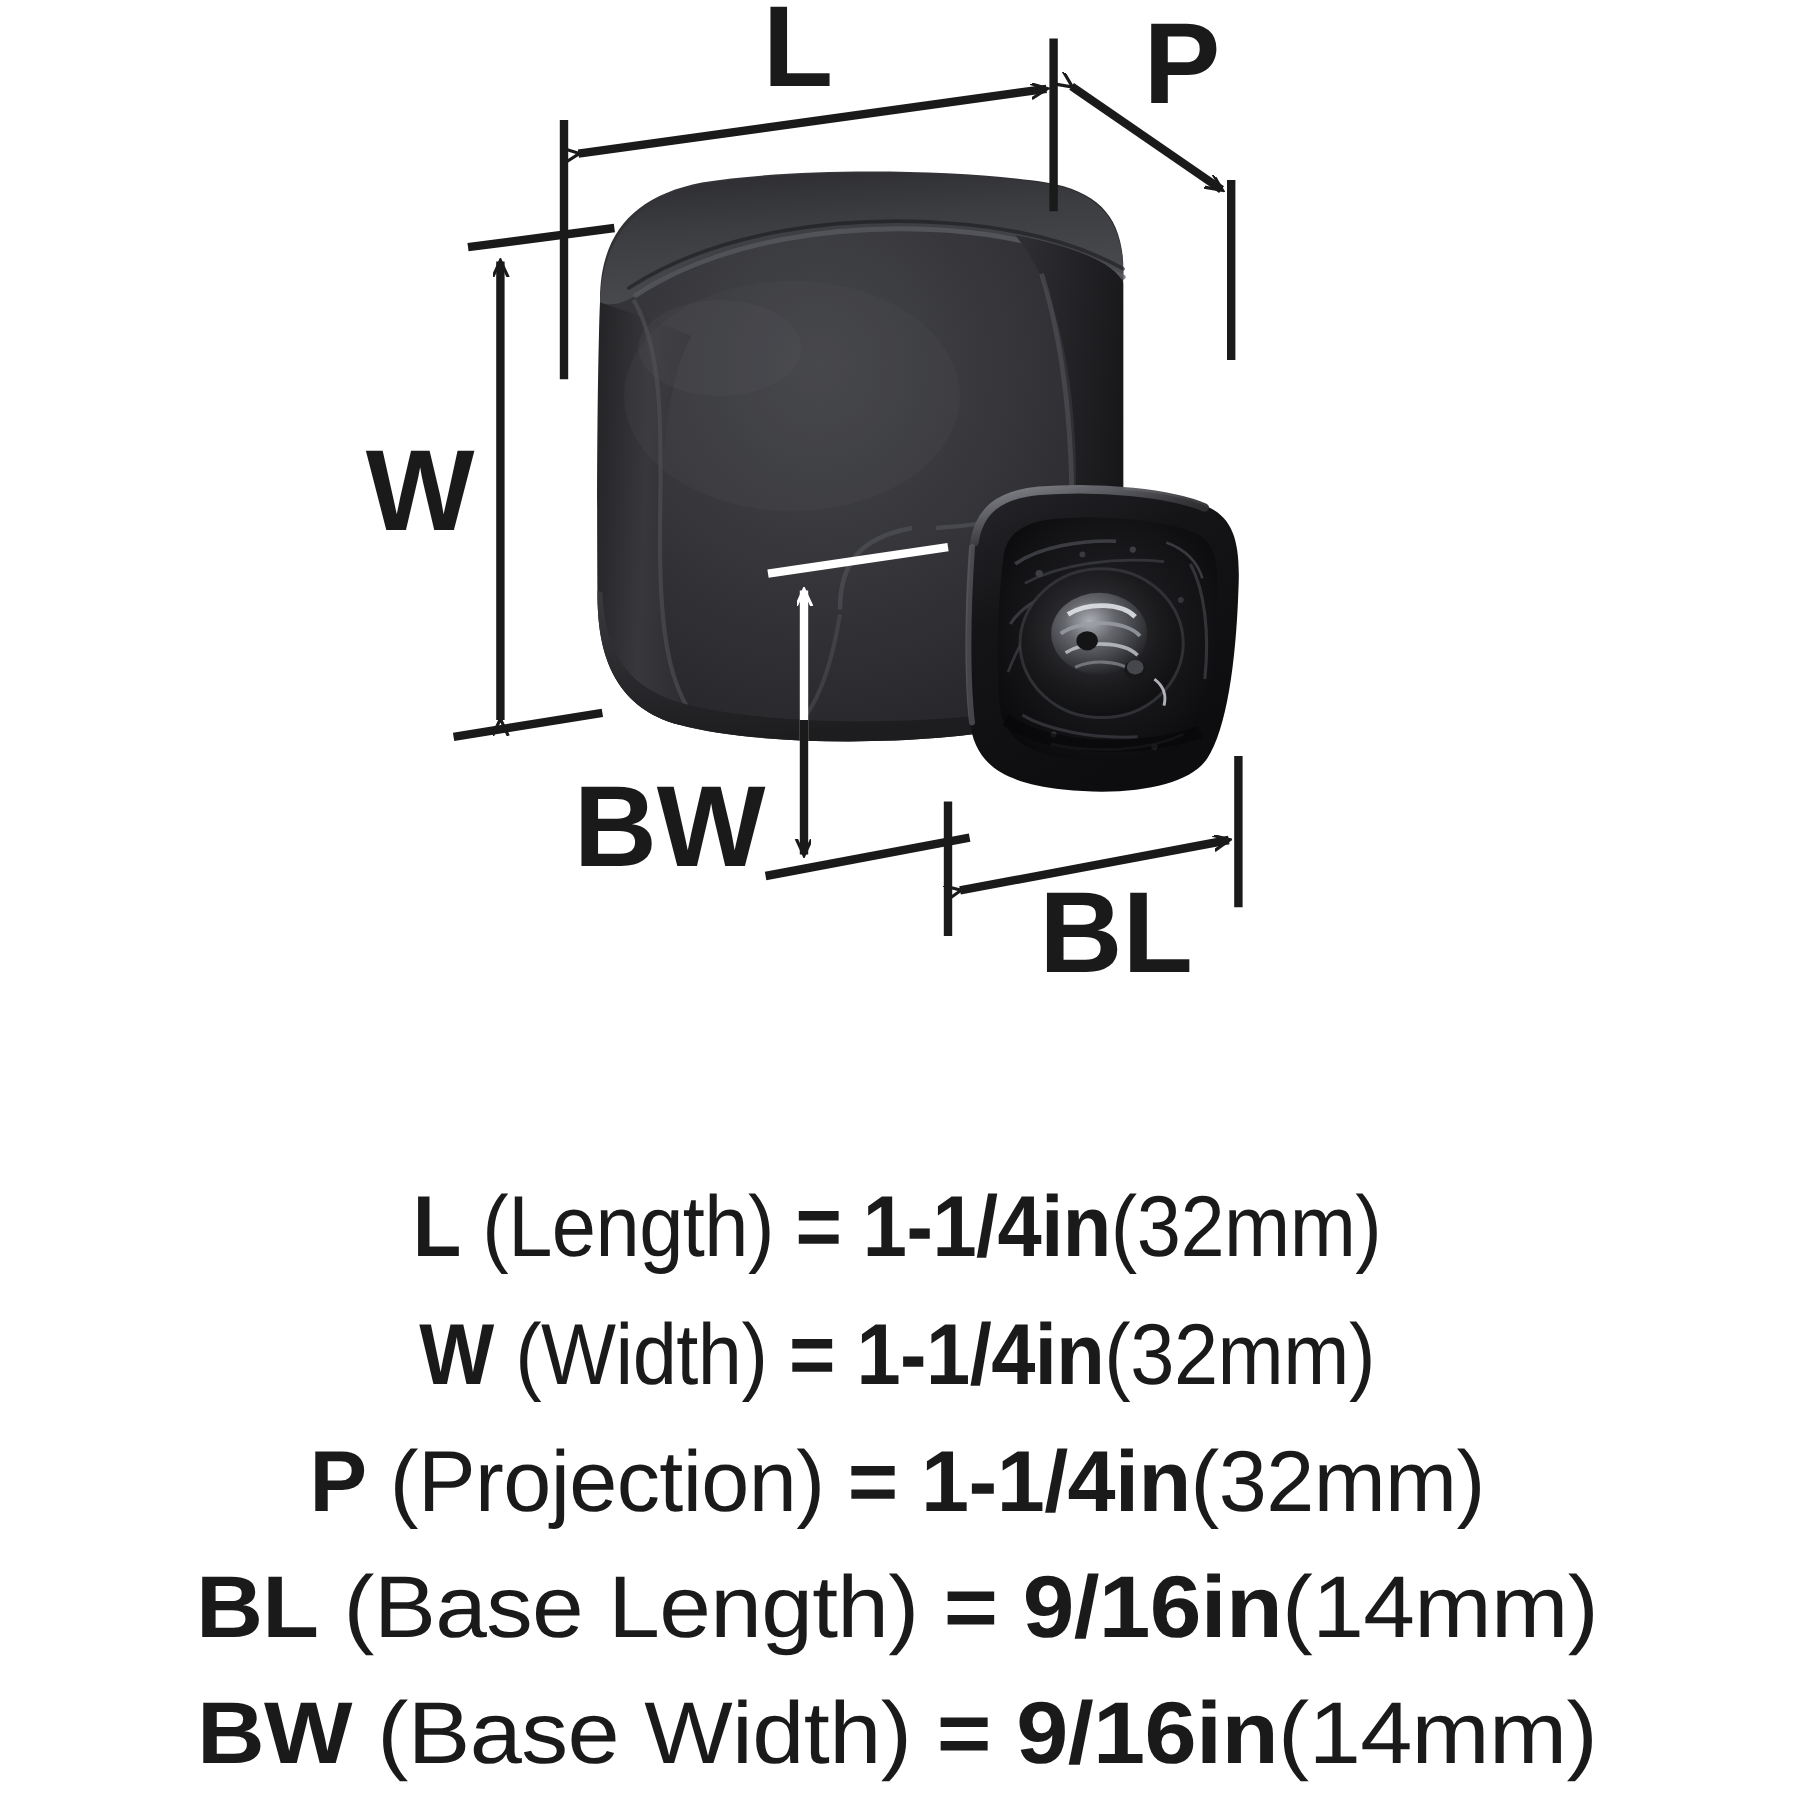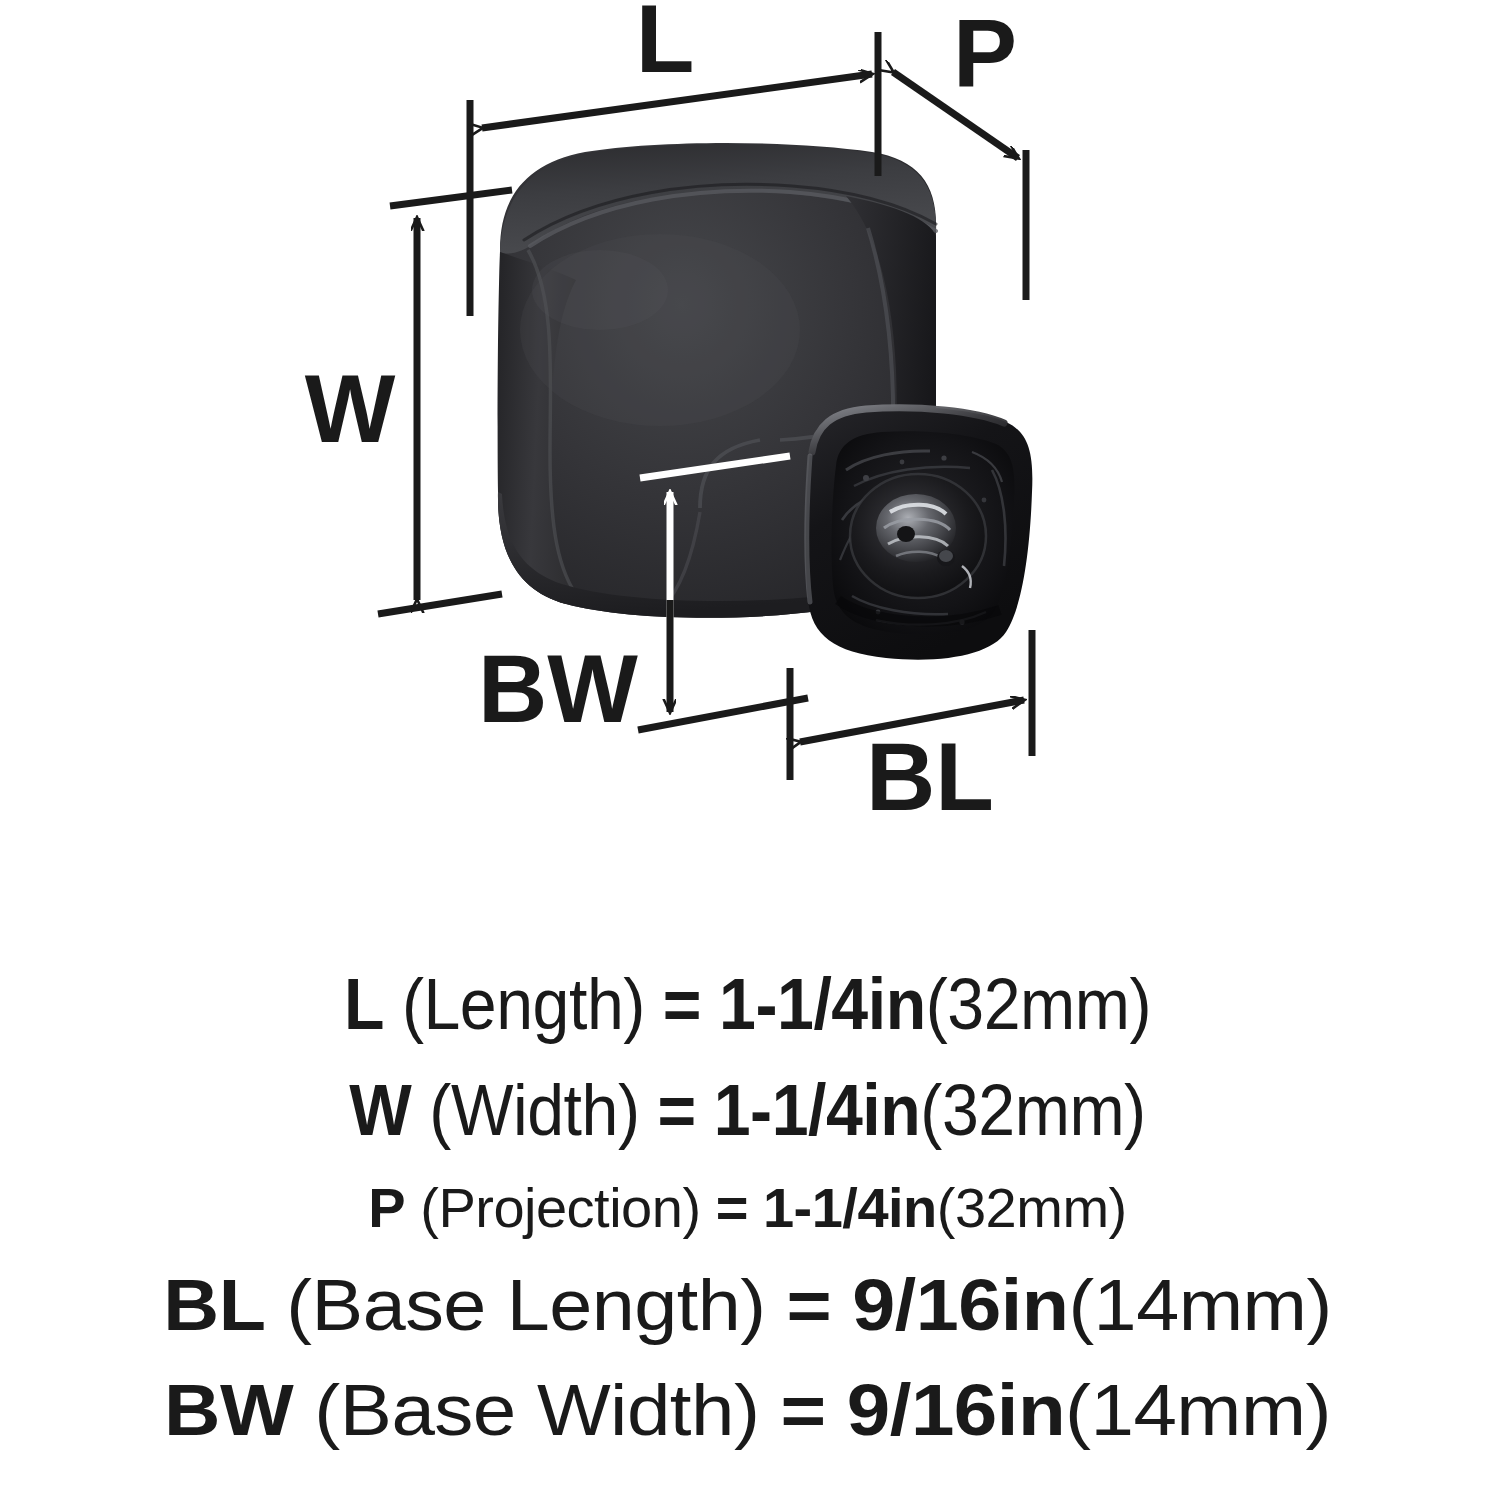--- a/index.html
+++ b/index.html
@@ -39,21 +39,21 @@
   }
   
   #legend {
     position: absolute;
     left: 0;
     top: 920px;
     width: 1495px;
     height: 580px;
     display: flex;
     flex-direction: column;
-    justify-content: flex-start;
+    justify-content: center;
     align-items: center;
   }
   .legend-row {
     width: 100%;
     text-align: center;
     color: #1a1a1a;
     font-family: "Liberation Sans", sans-serif;
     white-space: nowrap;
     line-height: 1.0;
     letter-spacing: -0.5px;
@@ -69,21 +69,21 @@
     font-weight: 700;
   }
   .legend-row .val {
     font-weight: 700;
   }
   .legend-row .metric {
     font-weight: 400;
   }
   .r0 { font-size: 72px; margin-top: 48px; transform: scaleX(0.92); }
   .r1 { font-size: 72px; margin-top: 34px; transform: scaleX(0.92); }
-  .r2 { font-size: 56px; margin-top: 34px; transform: scaleX(1.0); }
+  .r2 { font-size: 72px; margin-top: 34px; transform: scaleX(1.0); }
   .r3 { font-size: 73px; margin-top: 32px; transform: scaleX(1.06); }
   .r4 { font-size: 73px; margin-top: 32px; transform: scaleX(1.07); }
 </style>
 </head>
 <body>
 
 <div id="page">
 
   <div id="diagram">
     <svg viewBox="0 0 1495 900" xmlns="http://www.w3.org/2000/svg">

